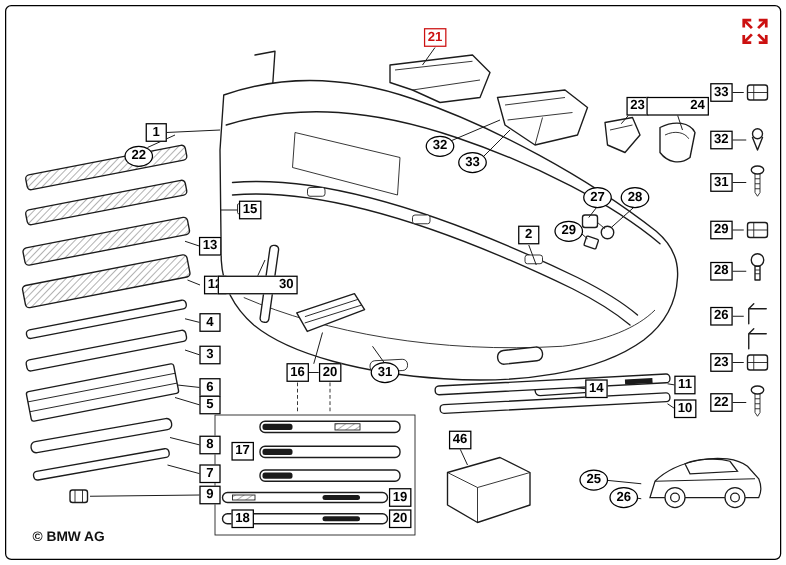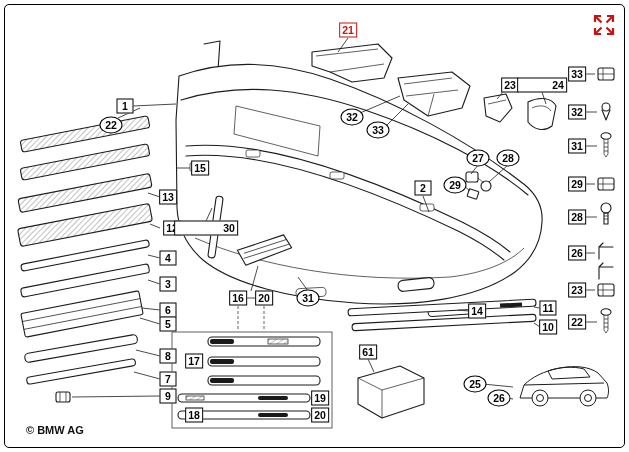--- a/index.html
+++ b/index.html
@@ -256,21 +256,21 @@
       <div class="callout callout-circle" style="left: 378px; top: 130px;">33</div>
       <div class="callout" style="left: 423px; top: 188px;">2</div>
       <div class="callout callout-circle" style="left: 478px; top: 158px;">27</div>
       <div class="callout callout-circle" style="left: 508px; top: 158px;">28</div>
       <div class="callout callout-circle" style="left: 455px; top: 185px;">29</div>
       <div class="callout" style="left: 510px; top: 85px;">23</div>
       <div class="callout" style="left: 542px; top: 85px; padding-left: 34px;">24</div>
       <div class="callout" style="left: 477px; top: 311px;">14</div>
       <div class="callout" style="left: 548px; top: 308px;">11</div>
       <div class="callout" style="left: 548px; top: 327px;">10</div>
-      <div class="callout" style="left: 368px; top: 352px;">61</div>
+      <div class="callout" style="left: 368px; top: 352px;">46</div>
       <div class="callout callout-circle" style="left: 475px; top: 384px;">25</div>
       <div class="callout callout-circle" style="left: 499px; top: 398px;">26</div>
       <div class="callout" style="left: 577px; top: 74px;">33</div>
       <div class="callout" style="left: 577px; top: 112px;">32</div>
       <div class="callout" style="left: 577px; top: 146px;">31</div>
       <div class="callout" style="left: 577px; top: 184px;">29</div>
       <div class="callout" style="left: 577px; top: 217px;">28</div>
       <div class="callout" style="left: 577px; top: 253px;">26</div>
       <div class="callout" style="left: 577px; top: 290px;">23</div>
       <div class="callout" style="left: 577px; top: 322px;">22</div>

